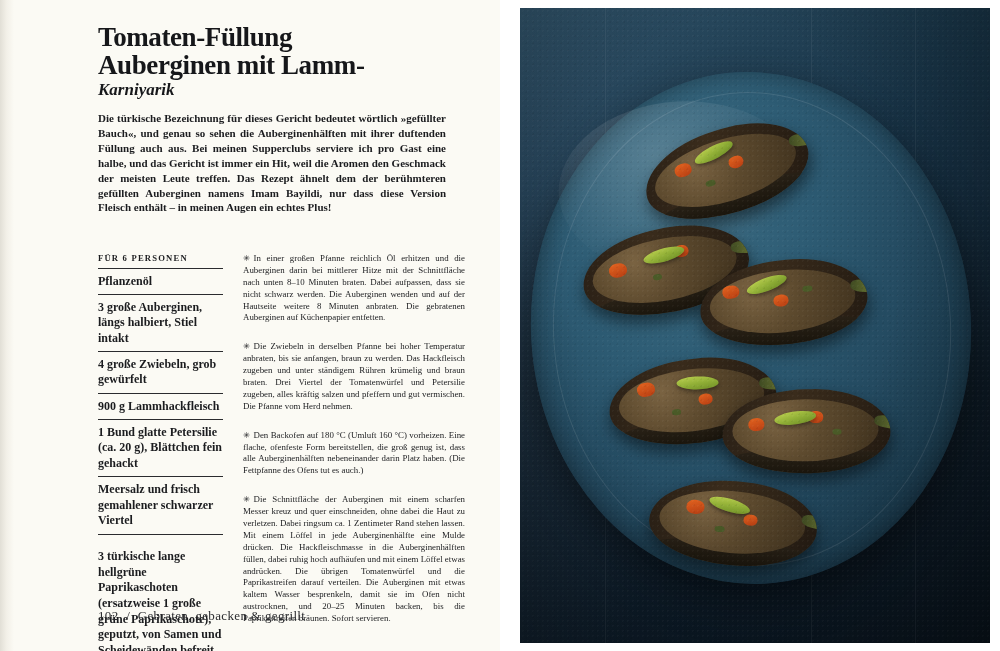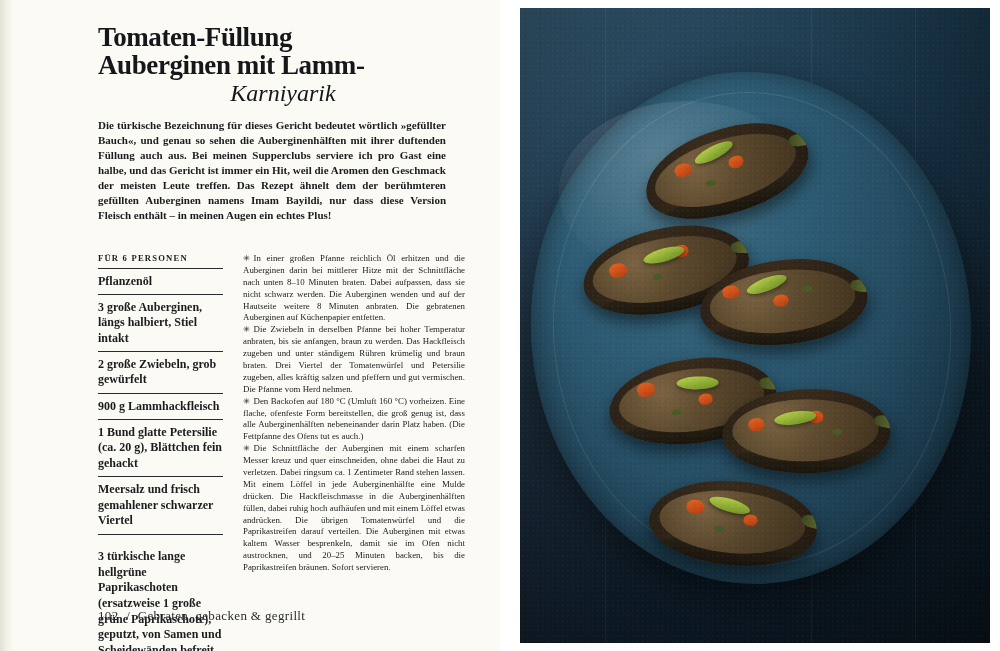--- a/index.html
+++ b/index.html
@@ -55,26 +55,25 @@
     margin: 0;
     color: #16171a;
   }
   h1.recipe-title .line {
     display: block;
     white-space: nowrap;
   }
   .recipe-subtitle {
     display: block;
     font-style: italic;
-    font-weight: normal;
-    font-size: 24px;
+    font-weight: bold;
+    font-size: 17px;
     letter-spacing: 0px;
     margin-top: 1px;
     color: #16171a;
-    text-align: center;
   }
   .intro {
     margin-top: 13px;
     width: 348px;
     font-size: 11px;
     line-height: 1.355;
     font-weight: bold;
     color: #1b1c1f;
     text-align: justify;
     hyphens: auto;
@@ -123,21 +122,21 @@
   .col-method p {
     margin: 0;
     font-size: 8.85px;
     line-height: 1.345;
     color: #1b1c1f;
     text-align: justify;
     hyphens: auto;
     text-indent: 0;
   }
   .col-method p + p {
-    margin-top: 0;
+    margin-top: 17px;
   }
   .step-mark {
     color: #1b1c1f;
     font-size: 8.4px;
     padding-right: 3.5px;
   }
   .folio {
     position: absolute;
     left: 98px;
     bottom: 27px;
@@ -296,21 +295,21 @@
       </h1>
       <p class="intro">Die türkische Bezeichnung für dieses Gericht bedeutet wörtlich »gefüllter Bauch«, und genau so sehen die Auberginenhälften mit ihrer duftenden Füllung auch aus. Bei meinen Supperclubs serviere ich pro Gast eine halbe, und das Gericht ist immer ein Hit, weil die Aromen den Geschmack der meisten Leute treffen. Das Rezept ähnelt dem der berühmteren gefüllten Auberginen namens Imam Bayildi, nur dass diese Version Fleisch enthält – in meinen Augen ein echtes Plus!</p>
     </div>
 
     <div class="columns">
       <div class="col-ingredients">
         <div class="ing-head">FÜR 6 PERSONEN</div>
         <ul class="ing-list">
           <li>Pflanzenöl</li>
           <li>3 große Auberginen, längs halbiert, Stiel intakt</li>
-          <li>2 große Zwiebeln, grob gewürfelt</li>
+          <li>4 große Zwiebeln, grob gewürfelt</li>
           <li>900 g Lammhackfleisch</li>
           <li>1 Bund glatte Petersilie (ca. 20 g), Blättchen fein gehackt</li>
           <li>Meersalz und frisch gemahlener schwarzer Viertel</li>
           <li>3 türkische lange hellgrüne Paprikaschoten (ersatzweise 1 große grüne Paprikaschote), geputzt, von Samen und Scheidewänden befreit, in 4 mm breiten Streifen</li>
         </ul>
       </div>
 
       <div class="col-method">
         <p>
           <span class="step-mark">✳</span><span>In einer großen Pfanne reichlich Öl erhitzen und die Auberginen darin bei mittlerer Hitze mit der Schnittfläche nach unten 8–10 Minuten braten. Dabei aufpassen, dass sie nicht schwarz werden. Die Auberginen wenden und auf der Hautseite weitere 8 Minuten anbraten. Die gebratenen Auberginen auf Küchenpapier entfetten.</span>

